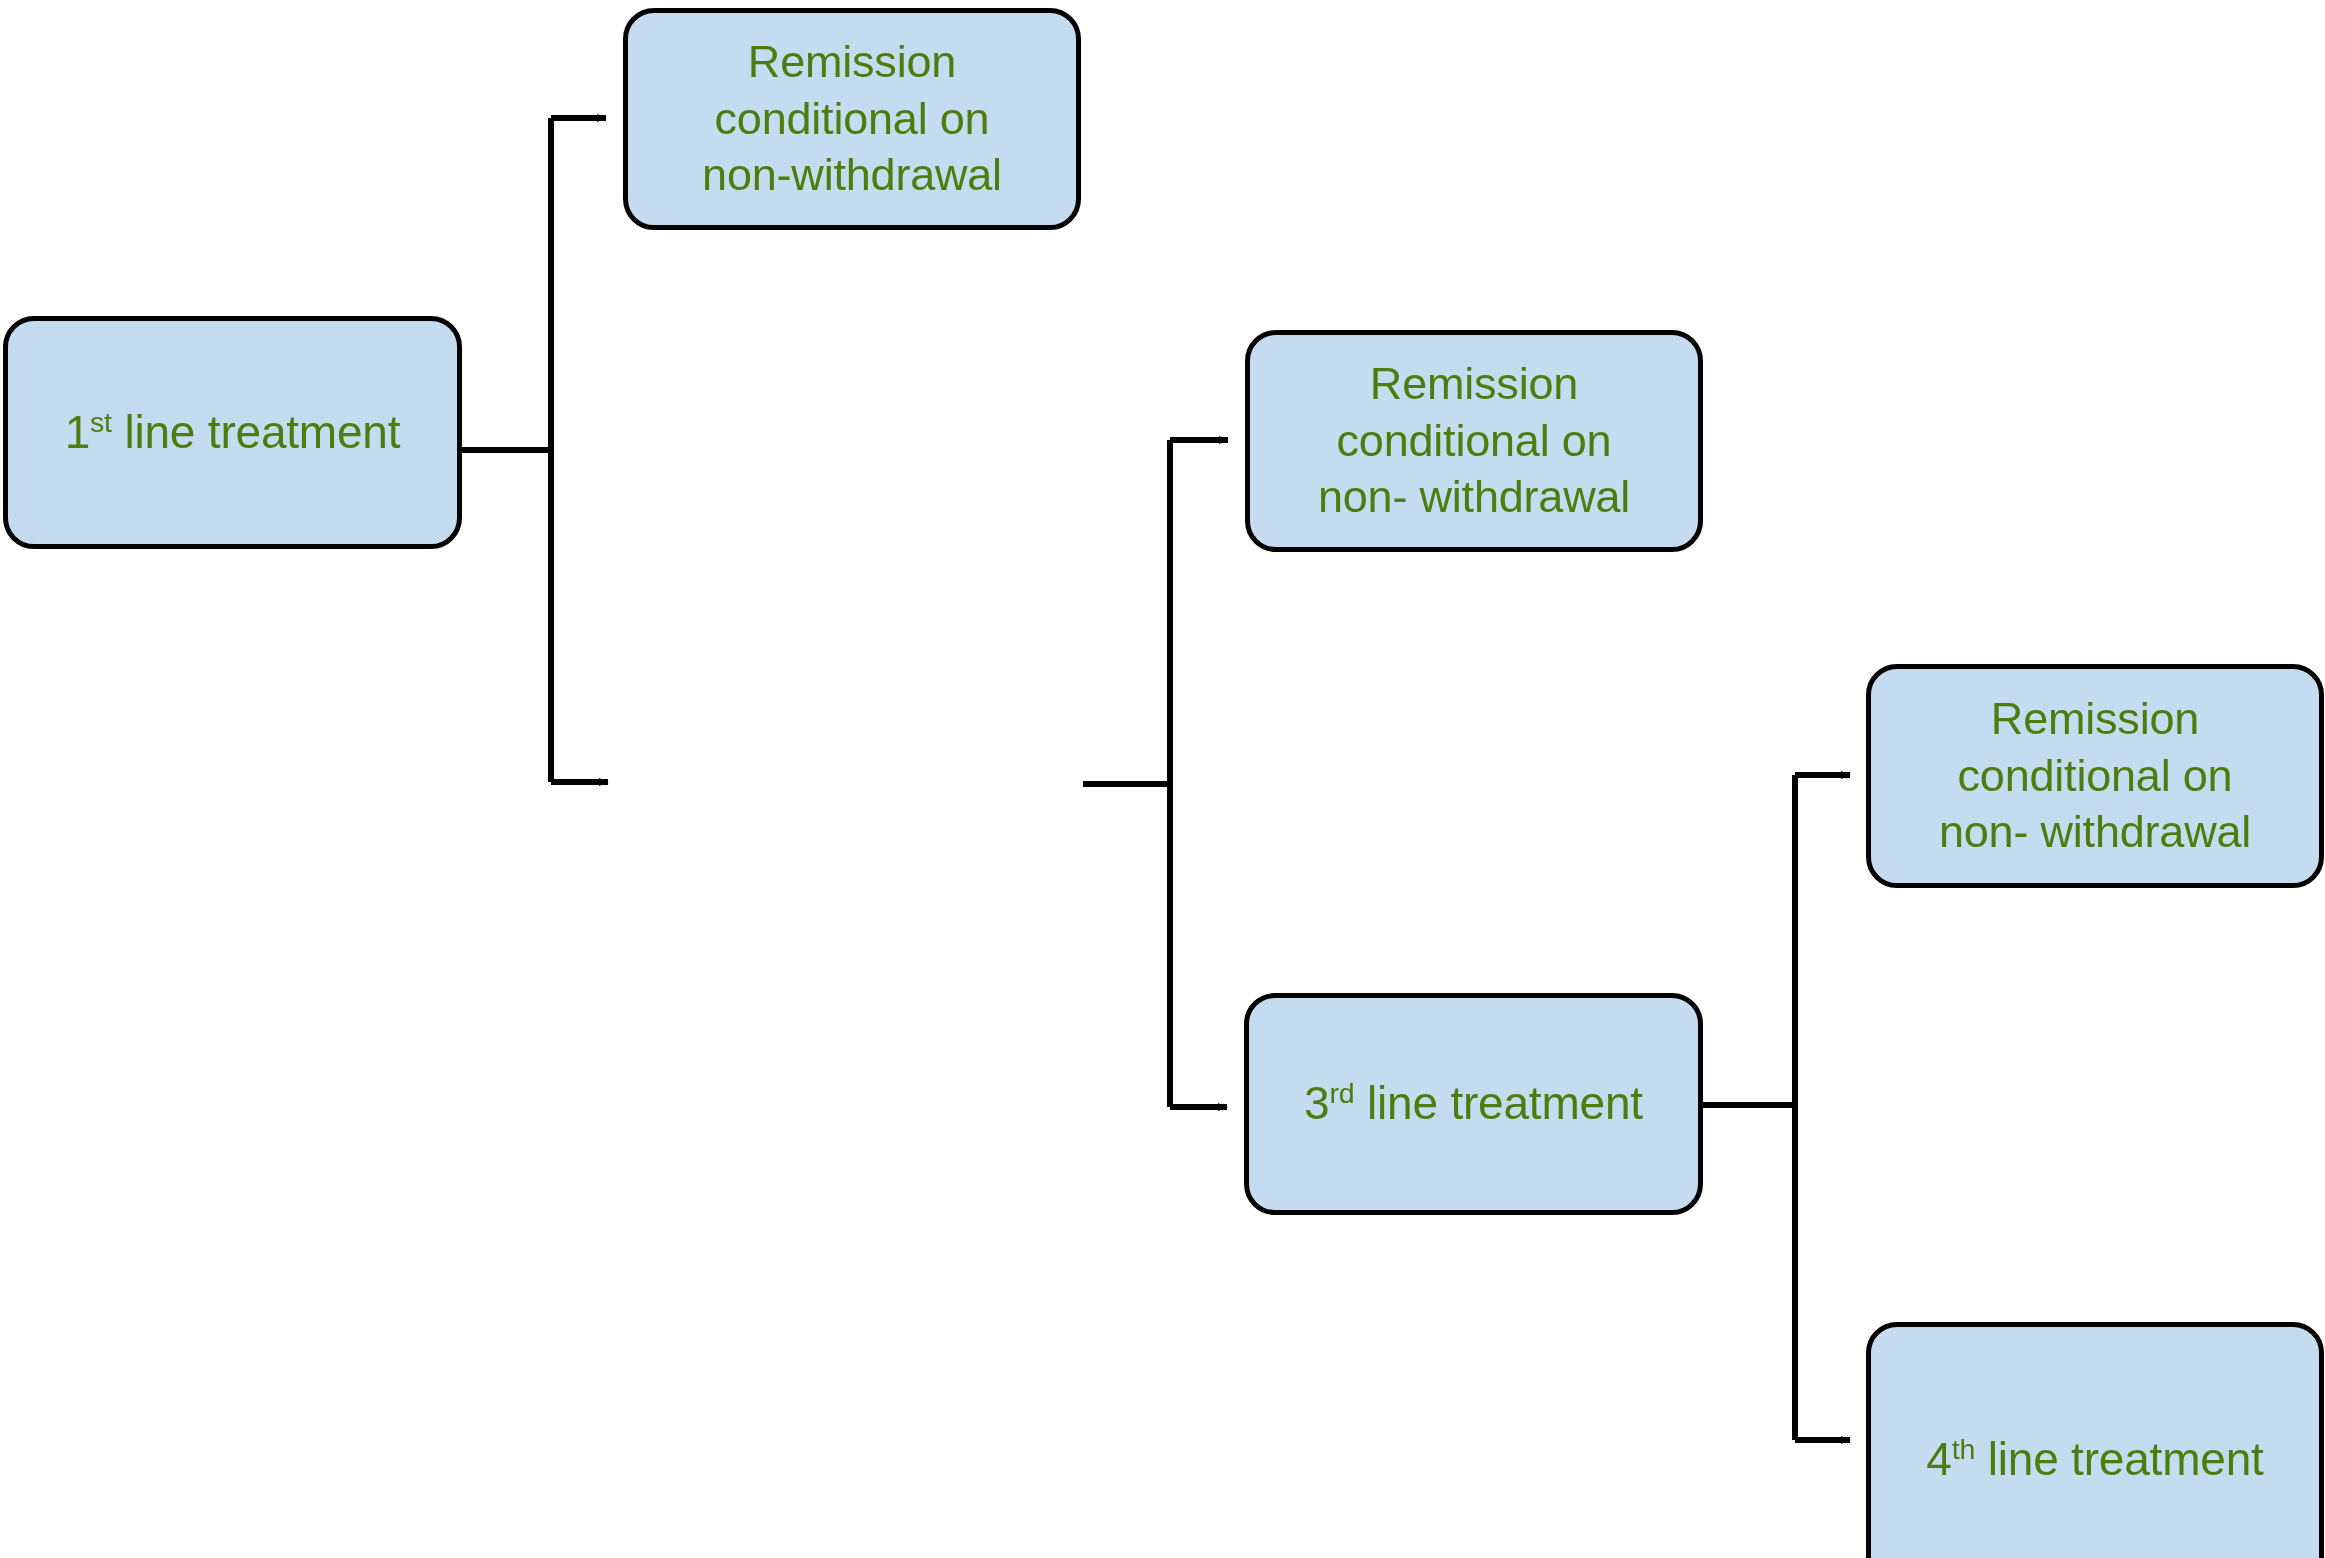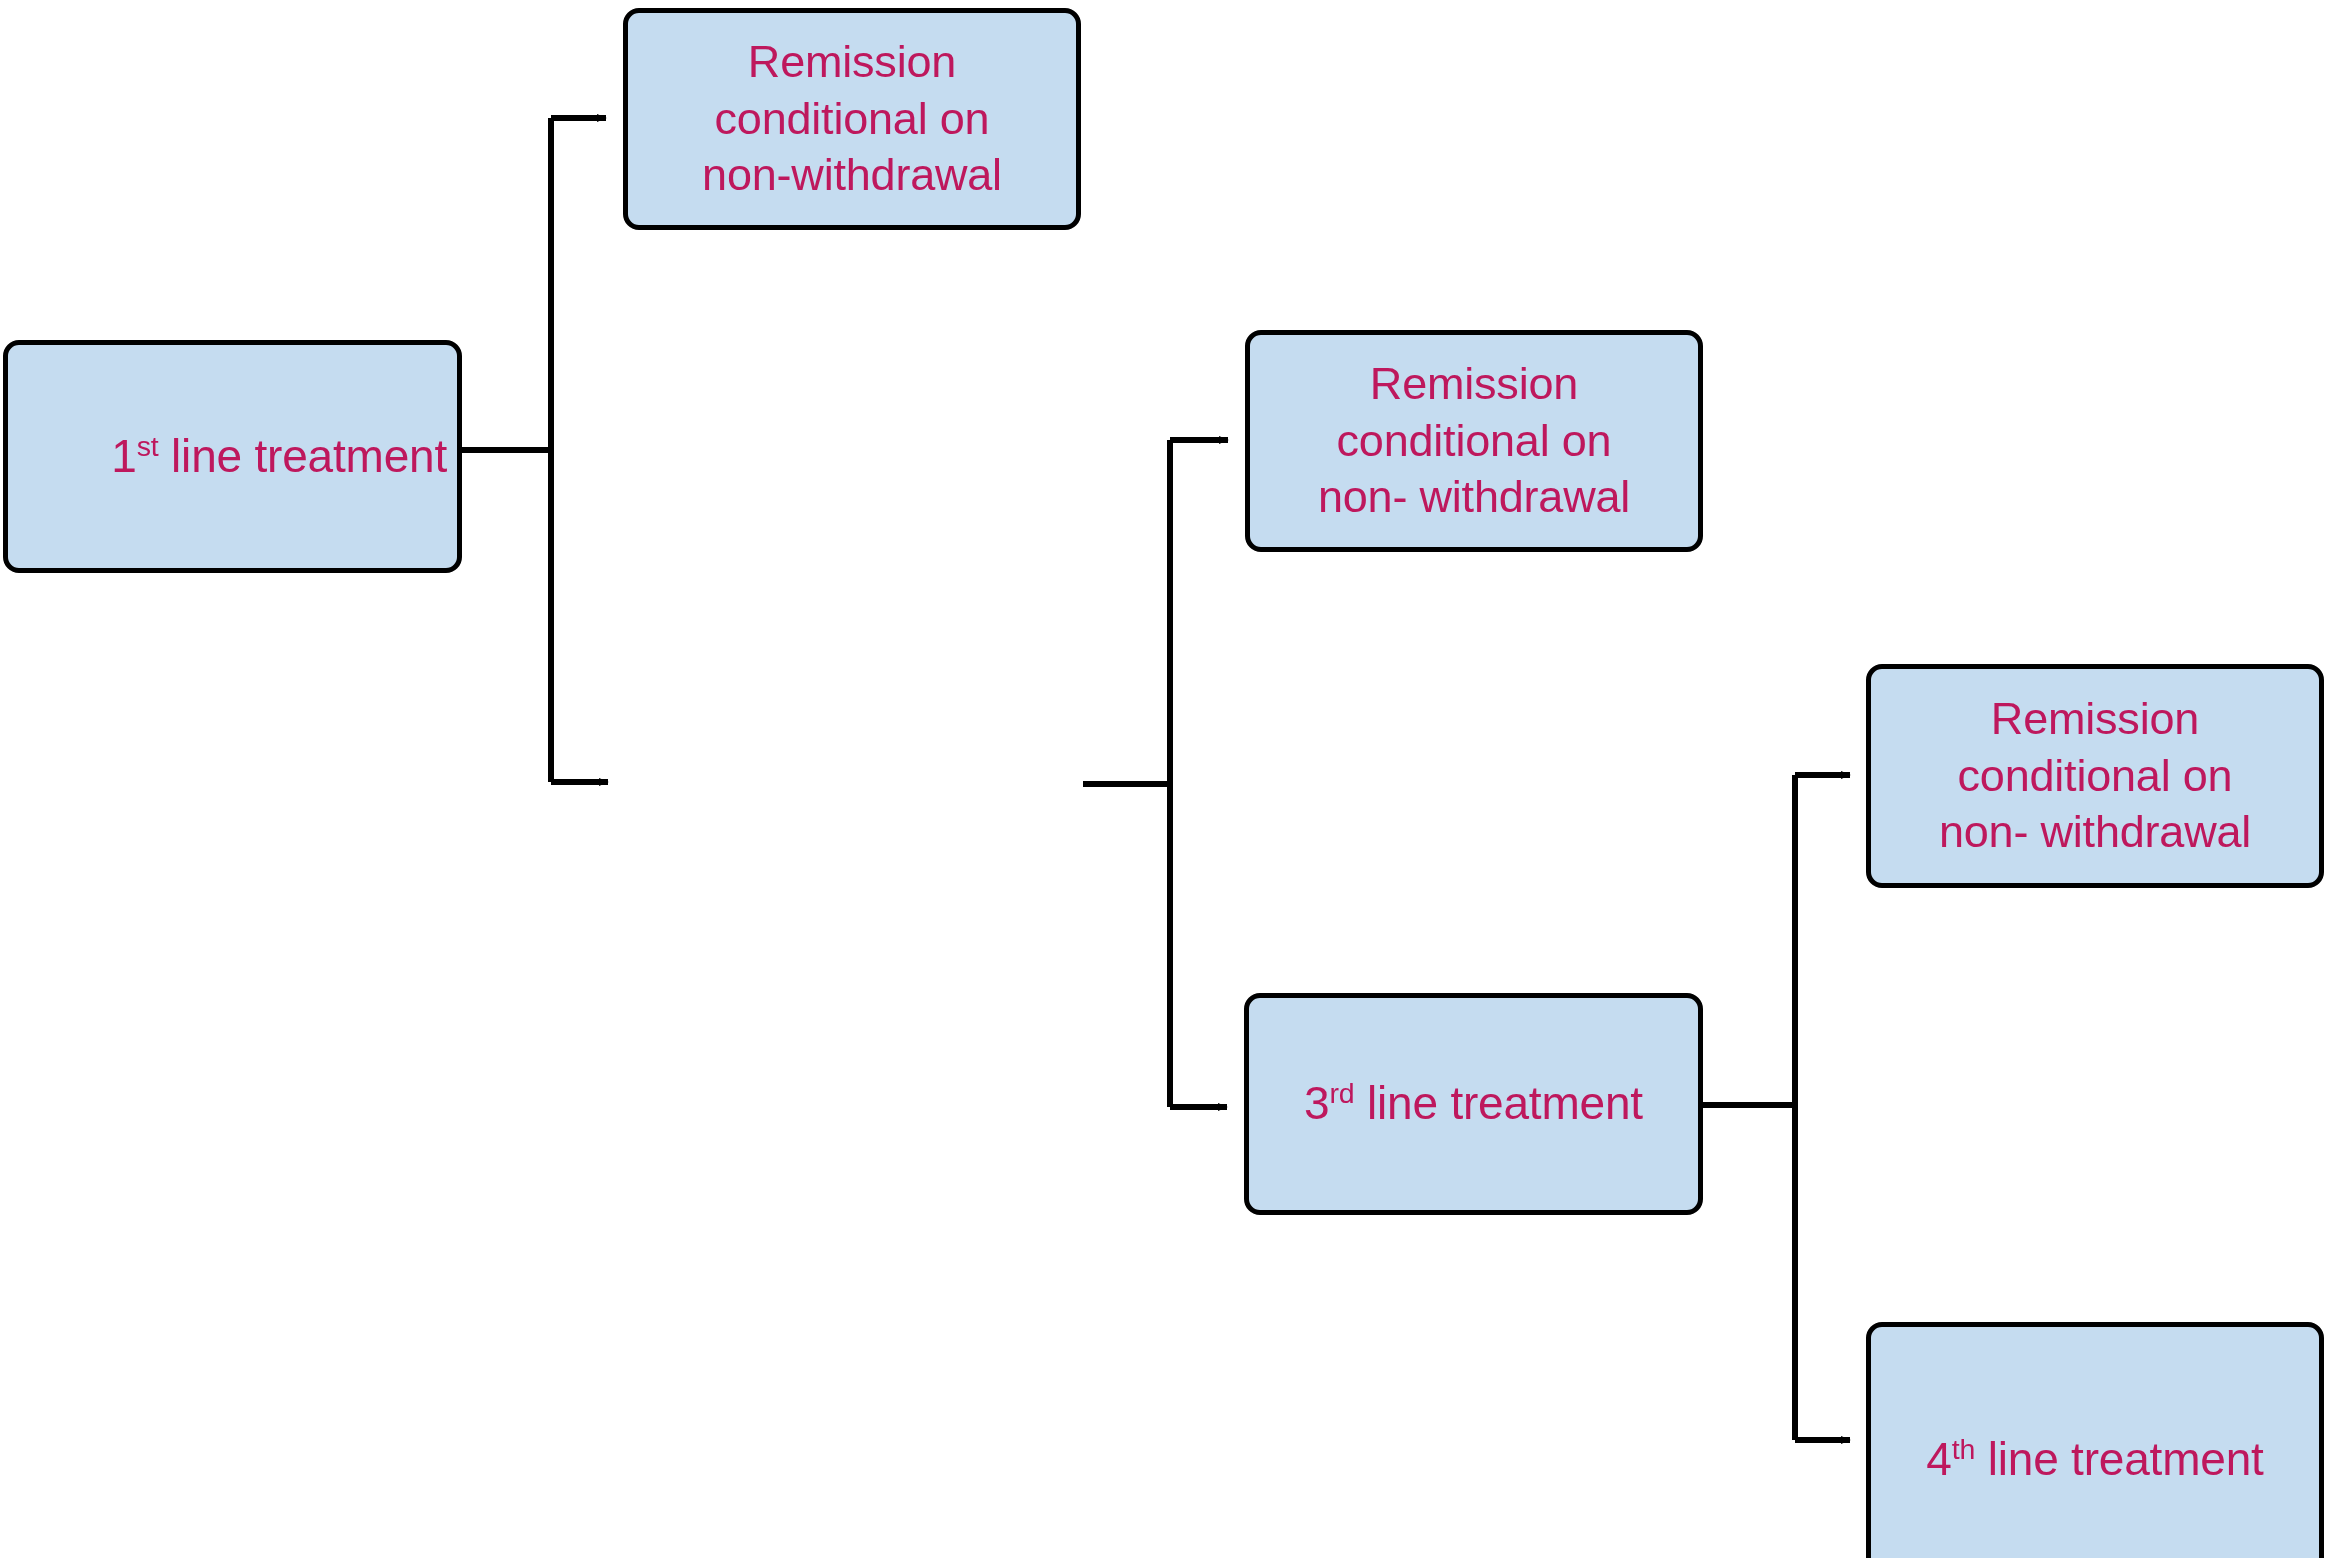--- a/index.html
+++ b/index.html
@@ -13,26 +13,26 @@
     height: 1558px;
     background: #ffffff;
     overflow: hidden;
     font-family: "Liberation Sans", sans-serif;
   }
   .node {
     position: absolute;
     box-sizing: border-box;
     background: #c5dcf0;
     border: 5px solid #000000;
-    border-radius: 16px;
+    border-radius: 31px;
     display: flex;
     align-items: center;
     justify-content: center;
     text-align: center;
-    color: #be185d;
+    color: #4d7c0f;
     font-size: 46px;
     line-height: 1.24;
     letter-spacing: -0.2px;
     white-space: pre-line;
     padding: 0 10px;
   }
   .node .label {
     display: block;
     width: 100%;
   }
@@ -81,21 +81,21 @@
     </g>
 
     <g>
       <path d="M1703,1105 L1795,1105" stroke="#000000" stroke-width="6" fill="none"></path>
       <path d="M1795,775 L1795,1440" stroke="#000000" stroke-width="6" fill="none"></path>
       <path d="M1795,775 L1850,775" stroke="#000000" stroke-width="6" fill="none" marker-end="url(#arrowhead)"></path>
       <path d="M1795,1440 L1850,1440" stroke="#000000" stroke-width="6" fill="none" marker-end="url(#arrowhead)"></path>
     </g>
   </svg>
 
-  <div class="node" id="node-line1" style="left: 3px; top: 340px; width: 459px; height: 233px; background: rgb(197, 220, 240); border-color: rgb(0, 0, 0); text-align: right;">
+  <div class="node" id="node-line1" style="left: 3px; top: 316px; width: 459px; height: 233px; background: rgb(197, 220, 240); border-color: rgb(0, 0, 0);">
     <span class="label"><span>1</span><sup>st</sup><span> line treatment</span></span>
   </div>
 
   <div class="node wrap" id="node-remission1" style="left: 623px; top: 8px; width: 458px; height: 222px; background: rgb(197, 220, 240); border-color: rgb(0, 0, 0);">
     <span class="label">Remission
 conditional on
 non-withdrawal</span>
   </div>
 
 

